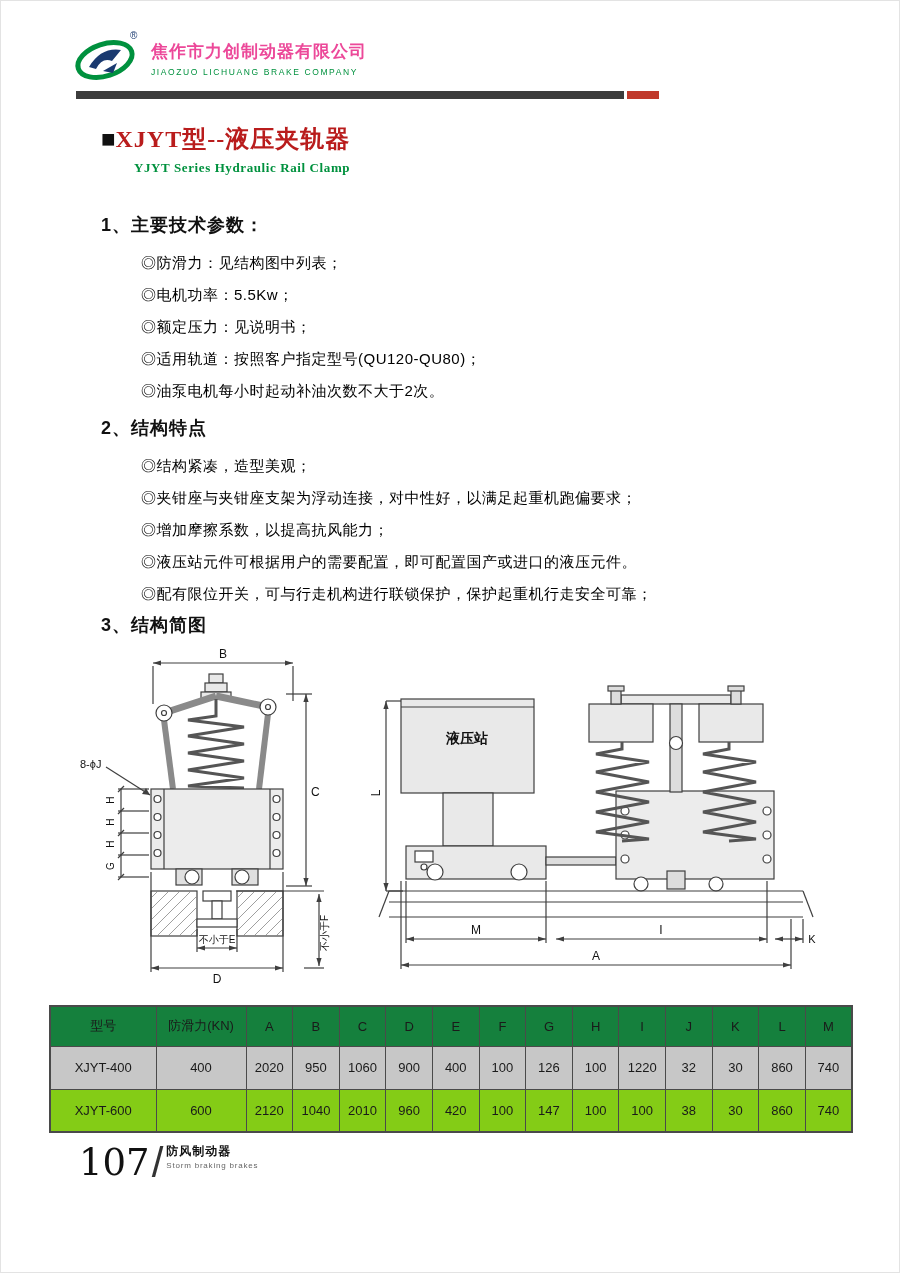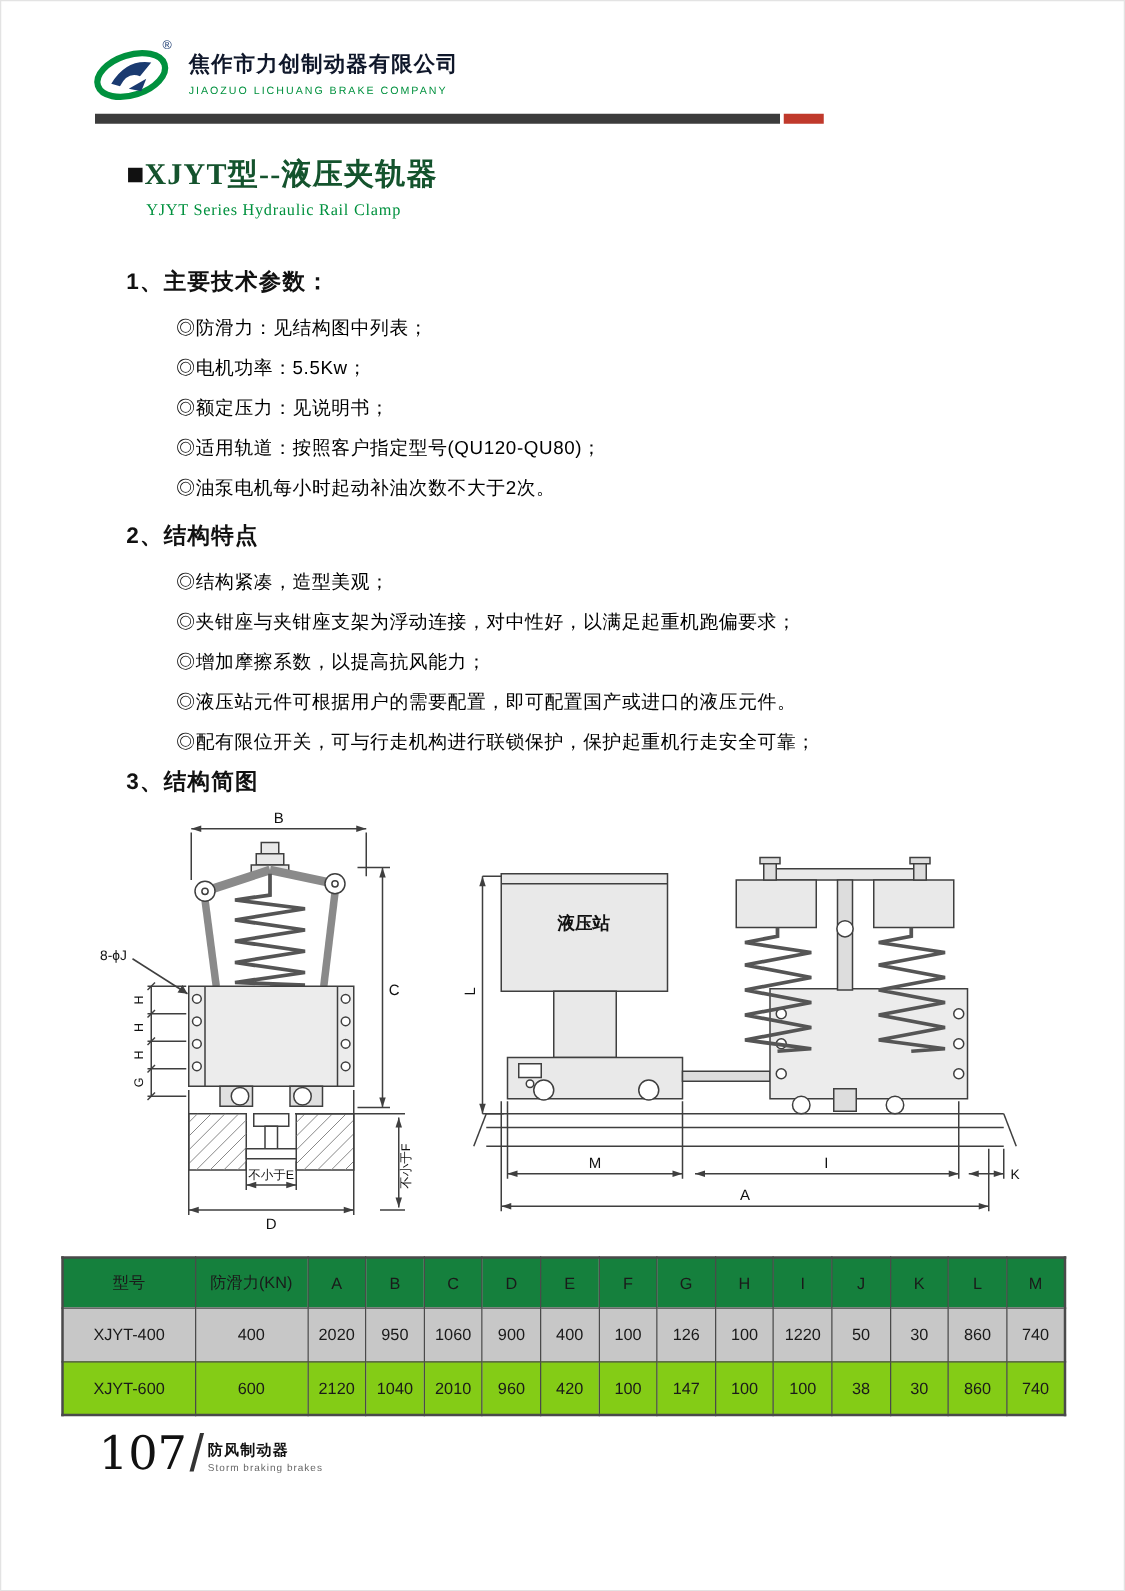--- a/index.html
+++ b/index.html
@@ -4,33 +4,33 @@
 <style>
   * { margin:0; padding:0; box-sizing:border-box; }
   html,body { background:#ffffff; }
   body { font-family:"Liberation Sans", sans-serif; color:#1a1a1a; }
   .page { position:relative; width:900px; height:1273px; background:#fff; border:1px solid #e3e3e3; overflow:hidden; }
 
   
   .header { position:absolute; left:72px; top:26px; display:flex; align-items:center; }
   .logo-svg { width:70px; height:62px; }
   .company { margin-left:8px; }
-  .company-cn { color:#0f172a; font-weight:bold; font-size:17px; letter-spacing:1px; }
+  .company-cn { color:#ec4899; font-weight:bold; font-size:17px; letter-spacing:1px; }
   .company-en { color:#00913e; font-size:8.5px; letter-spacing:1.6px; margin-top:4px; }
   .header-bar { position:absolute; left:75px; top:90px; width:583px; height:8px; display:flex; }
   .bar-dark { flex:1; background:#3c3c3c; }
   .bar-gap { width:3px; background:#fff; }
   .bar-red { width:32px; background:#c0392b; }
 
   
   .title-block { position:absolute; left:100px; top:122px; }
   .title-line { font-family:"Liberation Serif","DejaVu Serif",serif; font-weight:bold; font-size:24px; }
   .title-marker { color:#111; }
-  .title-cn { color:#14532d; letter-spacing:1px; }
-  .title-en { font-family:"Liberation Serif","DejaVu Serif",serif; font-weight:normal; color:#00913e; font-size:13px; margin-top:5px; margin-left:16px; letter-spacing:0.6px; }
+  .title-cn { color:#b91c1c; letter-spacing:1px; }
+  .title-en { font-family:"Liberation Serif","DejaVu Serif",serif; font-weight:bold; color:#00913e; font-size:13px; margin-top:5px; margin-left:16px; letter-spacing:0.6px;text-align:right; }
 
   
   .section { position:absolute; left:100px; width:720px; }
   .sec-heading { font-size:18px; font-weight:bold; color:#111; letter-spacing:1px; }
   .bullets { margin-left:40px; margin-top:10px; }
   .b-item { font-size:15px; line-height:32px; color:#000000; letter-spacing:0.5px; }
 
   
   .dia { position:absolute; }
   .dia text { font-family:"Liberation Sans", sans-serif; fill:#111; }
@@ -38,21 +38,21 @@
   
   .spec-table { position:absolute; left:48px; top:1004px; width:804px; border-collapse:collapse; table-layout:fixed; border:2px solid #4a4a4a; font-size:13px; }
   .spec-table th, .spec-table td { border:1px solid #4a4a4a; text-align:center; vertical-align:middle; font-weight:normal; padding:0; }
   .spec-table th { height:40px; background:#15803d; }
   .spec-table td { height:43px; background:#84cc16; }
   .spec-table tr.row-gray td { background:#c7c7c7; }
   .spec-table th:nth-child(1){ width:106px; }
   .spec-table th:nth-child(2){ width:90px; }
 
   
-  .footer { position:absolute; left:78px; top:1142px; display:flex; align-items:flex-end; }
+  .footer { position:absolute; left:78px; top:1142px; display:flex; align-items:flex-start; }
   .page-num { font-family:"DejaVu Serif","Liberation Serif",serif; font-size:37px; line-height:40px; color:#111; }
   .slash { font-size:42px; font-weight:300; color:#333; line-height:40px; margin:0 3px 0 2px; }
   .footer-cat { padding-bottom:4px; }
   .cat-cn { font-size:12px; font-weight:bold; color:#111; letter-spacing:1px; }
   .cat-en { font-size:8px; color:#666; letter-spacing:0.8px; margin-top:1px; }
 </style>
 </head>
 <body>
 
 <div class="page">
@@ -387,21 +387,21 @@
           <td>400</td>
           <td>2020</td>
           <td>950</td>
           <td>1060</td>
           <td>900</td>
           <td>400</td>
           <td>100</td>
           <td>126</td>
           <td>100</td>
           <td>1220</td>
-          <td>50</td>
+          <td>32</td>
           <td>30</td>
           <td>860</td>
           <td>740</td>
         </tr>
         <tr>
           <td>XJYT-600</td>
           <td>600</td>
           <td>2120</td>
           <td>1040</td>
           <td>2010</td>

